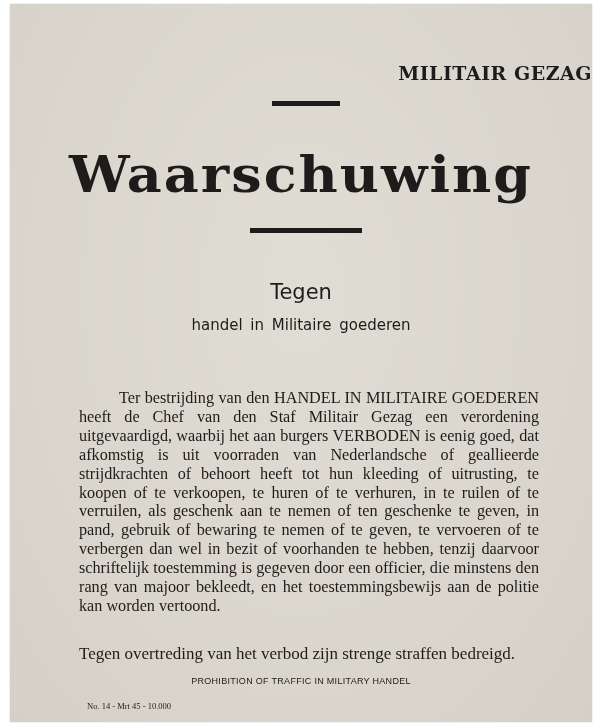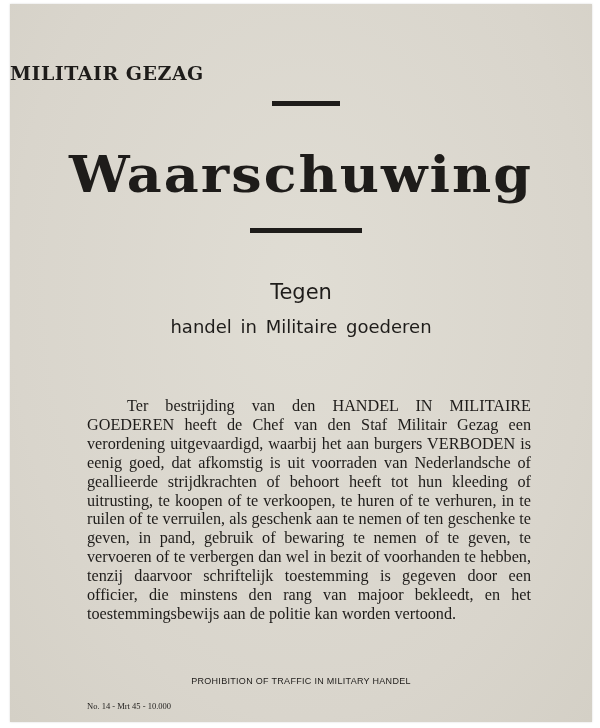--- a/index.html
+++ b/index.html
@@ -7,47 +7,47 @@
     width: 600px; height: 728px; background: #ffffff; position: relative; overflow: hidden;
   }
   .paper {
     position: absolute; left: 10px; top: 4px; width: 582px; height: 718px;
     background: #dcd8cf;
     background-image: radial-gradient(ellipse at 50% 40%, #e0ddd4 0%, #d9d5cc 70%, #d4d0c6 100%);
     box-shadow: 0 0 2px rgba(0,0,0,0.15);
   }
   .ink { color: #1e1c1a; }
   .header {
-    position: absolute; left: 0; width: 582px; top: 58px; text-align: left;
+    position: absolute; left: 0; width: 582px; top: 58px; text-align: right;
     font-family: "DejaVu Serif", serif; font-weight: bold; font-size: 19px; letter-spacing: 0.5px;
   }
   .rule {
     position: absolute; height: 5px; background: #1e1c1a;
   }
   .rule1 { left: 262px; top: 97px; width: 68px; }
   .rule2 { left: 240px; top: 224px; width: 112px; }
   .title {
     position: absolute; left: 0; width: 582px; top: 138px; text-align: center;
     font-family: "DejaVu Serif", serif; font-weight: bold; font-size: 54px; letter-spacing: 2px;
     transform: scaleY(0.95);
   }
   .sub1 {
     position: absolute; left: 0; width: 582px; top: 276px; text-align: center;
     font-family: "DejaVu Sans", sans-serif; font-size: 21px;
   }
   .sub2 {
     position: absolute; left: 0; width: 582px; top: 312px; text-align: center;
-    font-family: "DejaVu Sans", sans-serif; font-size: 18px; word-spacing: 3px;
+    font-family: "DejaVu Sans", sans-serif; font-size: 15px; word-spacing: 3px;
   }
   .body {
     position: absolute; left: 69px; top: 385px; width: 460px;
     font-family: "Liberation Serif", serif; font-size: 16.2px; line-height: 18.9px;
     text-align: justify; text-align-last: left;
   }
-  .body p { margin: 8px; text-indent: 40px; }
+  .body p { margin: 0; text-indent: 40px; }
   .closing {
     position: absolute; left: 69px; top: 640px; width: 468px;
     font-family: "Liberation Serif", serif; font-size: 17px;
   }
   .footer-en {
     position: absolute; left: 0; width: 582px; top: 672px; text-align: center;
     font-family: "Liberation Sans", sans-serif; font-size: 9px; letter-spacing: 0.3px;
   }
   .printnum {
     position: absolute; left: 63px; top: 697px;
@@ -60,15 +60,16 @@
 <div class="paper">
   <div class="header ink">MILITAIR GEZAG</div>
   <div class="rule rule1"></div>
   <div class="title ink">Waarschuwing</div>
   <div class="rule rule2"></div>
   <div class="sub1 ink">Tegen</div>
   <div class="sub2 ink">handel in Militaire goederen</div>
   <div class="body ink">
     <p>Ter bestrijding van den HANDEL IN MILITAIRE GOEDEREN heeft de Chef van den Staf Militair Gezag een verordening uitgevaardigd, waarbij het aan burgers VERBODEN is eenig goed, dat afkomstig is uit voorraden van Nederlandsche of geallieerde strijdkrachten of behoort heeft tot hun kleeding of uitrusting, te koopen of te verkoopen, te huren of te verhuren, in te ruilen of te verruilen, als geschenk aan te nemen of ten geschenke te geven, in pand, gebruik of bewaring te nemen of te geven, te vervoeren of te verbergen dan wel in bezit of voorhanden te hebben, tenzij daarvoor schriftelijk toestemming is gegeven door een officier, die minstens den rang van majoor bekleedt, en het toestemmingsbewijs aan de politie kan worden vertoond.</p>
   </div>
+  <div class="closing ink">Tegen overtreding van het verbod zijn strenge straffen bedreigd.</div>
   <div class="footer-en ink">PROHIBITION OF TRAFFIC IN MILITARY HANDEL</div>
   <div class="printnum ink">No. 14 - Mrt 45 - 10.000</div>
 </div>
 
 </body></html>

